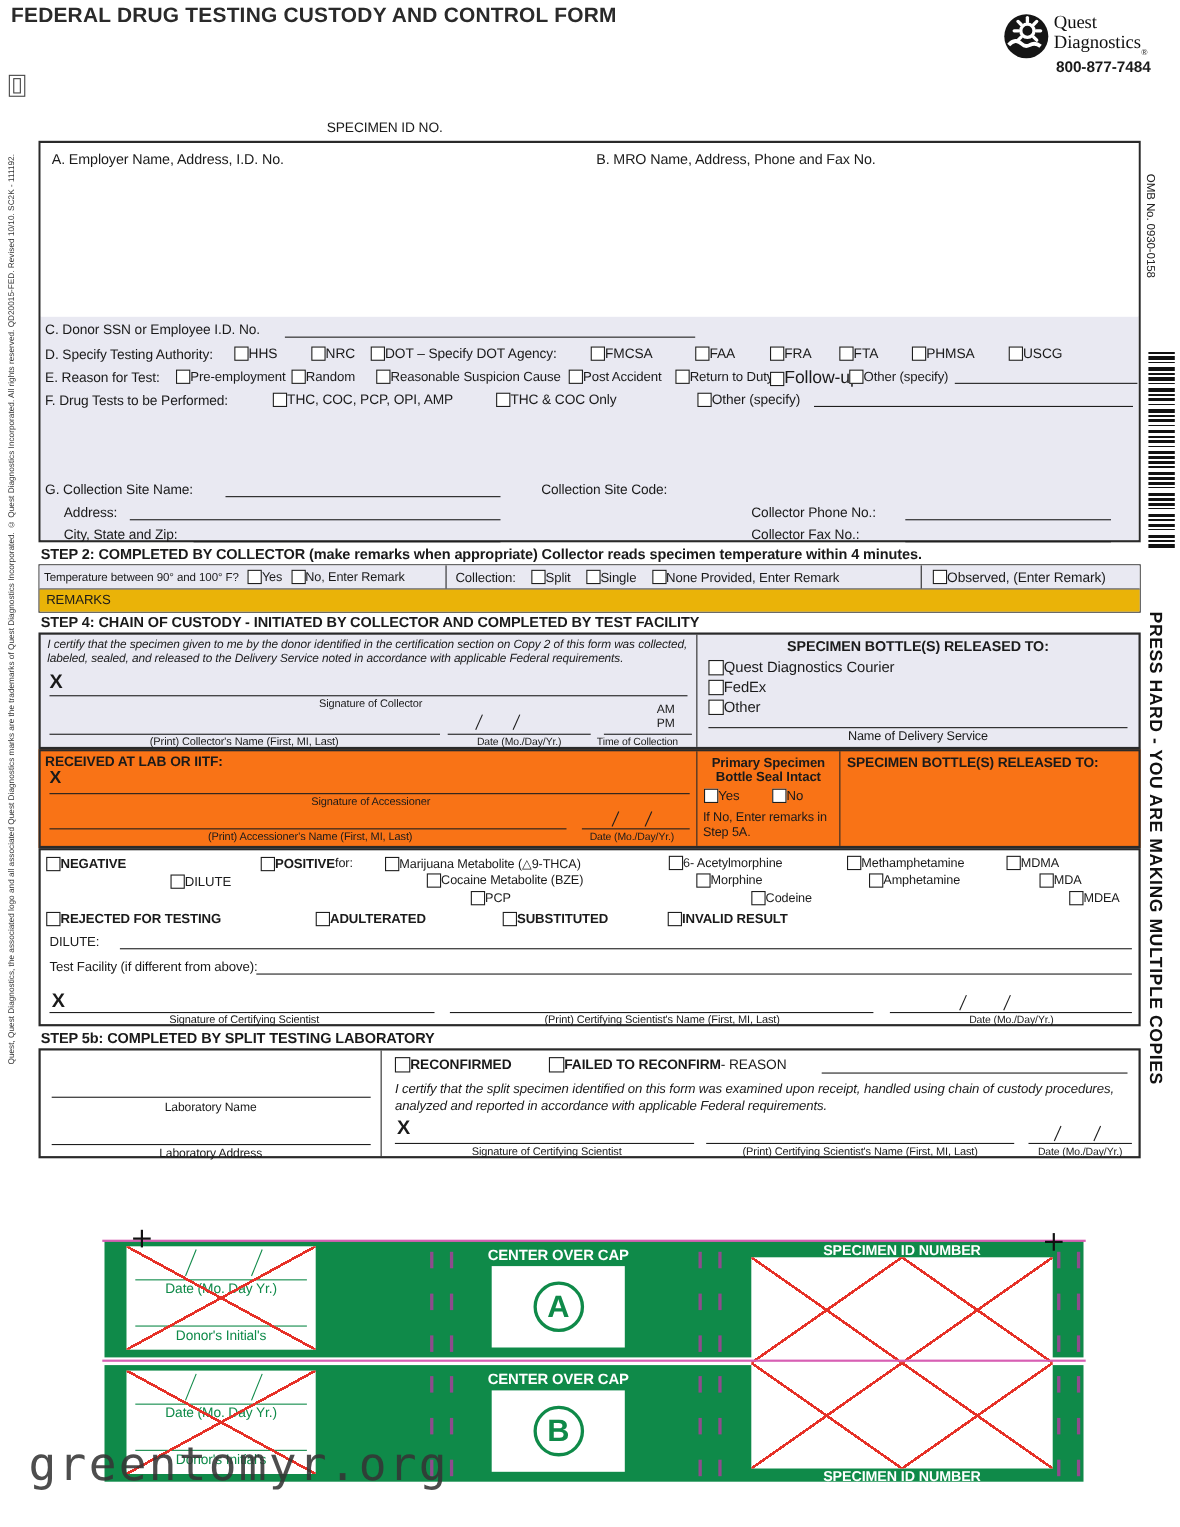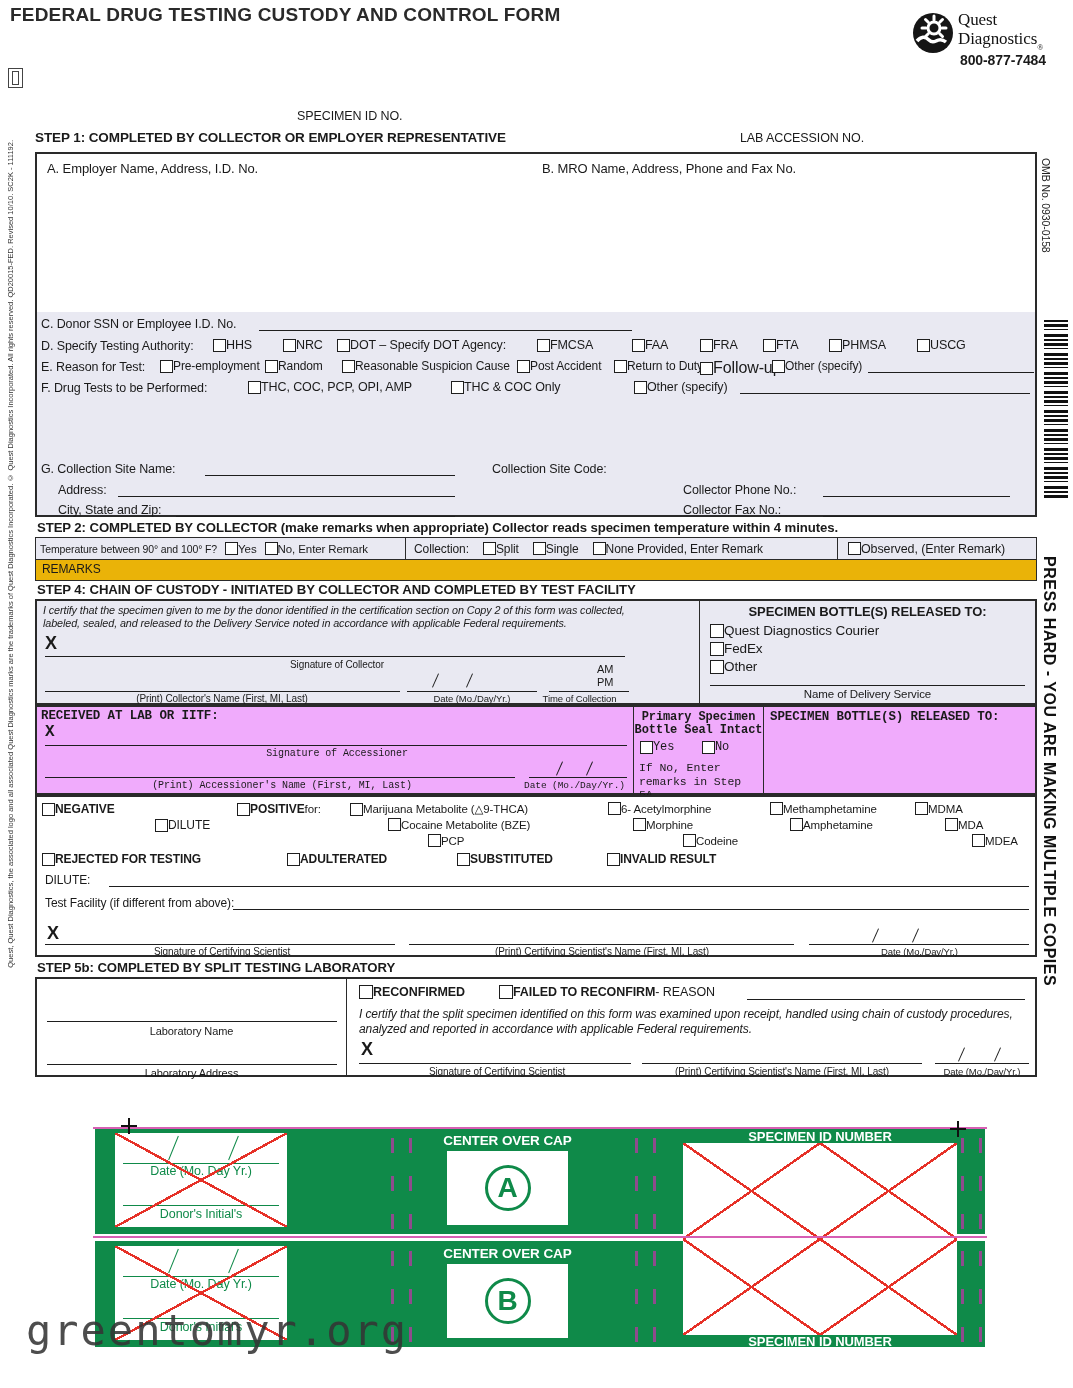--- a/index.html
+++ b/index.html
@@ -40,24 +40,24 @@
   .ab { height:158px; position:relative; background:#fff; font-size:13px; }
   .cdef { height:203px; position:relative; background:#e9e9f2; font-size:12.5px; }
 
   .bx2-row1 { display:flex; height:22px; border-bottom:1.5px solid #2a2a2a; background:#e9e9f2; align-items:center; }
   .bx2-c1 { width:370px; display:flex; align-items:center; gap:8px; padding:0 4px; border-right:1.5px solid #2a2a2a; height:100%; }
   .bx2-c2 { width:432px; display:flex; align-items:center; gap:14px; padding:0 8px; border-right:1.5px solid #2a2a2a; height:100%; }
   .bx2-c3 { flex:1; display:flex; align-items:center; gap:5px; padding:0 10px; height:100%; }
   .bx2-row2 { height:20px; background:#eab308; font-size:12px; padding:2px 6px; }
 
   .bx4 { display:flex; height:106px; background:#e9e9f2; }
-  .bx4-left { width:663px; position:relative; border-right:1.5px solid #2a2a2a; }
+  .bx4-left { width:597px; position:relative; border-right:1.5px solid #2a2a2a; }
   .bx4-right { flex:1; position:relative; }
 
-  .bxr { display:flex; height:90px; background:#f0abfc;font-family:Liberation Mono, monospace; }
+  .bxr { display:flex; height:90px; background:#f97316; }
   .bxr-left { width:597px; position:relative; border-right:1.5px solid #2a2a2a; }
   .bxr-mid { width:130px; position:relative; border-right:1.5px solid #2a2a2a; }
   .bxr-right { flex:1; position:relative; }
 
   .bx5a { height:162px; position:relative; background:#fff; font-size:11.5px; }
   .bx5b { display:flex; height:100px; background:#fff; }
   .bx5b-left { width:310px; position:relative; border-right:1.5px solid #2a2a2a; }
   .bx5b-right { flex:1; position:relative; }
 
   
@@ -128,24 +128,20 @@
   <div class="copyicon">
       <div></div>
     </div>
 
   <div class="main">
 
     <div class="r-spec">
       <span class="pos lab" style="left:262px;top:3px">SPECIMEN ID NO.</span>
     </div>
 
-    <div class="r-step1">
-      <span class="pos b" style="left:0;top:2px;font-size:13.5px">STEP 1: COMPLETED BY COLLECTOR OR EMPLOYER REPRESENTATIVE</span>
-      <span class="pos lab" style="left:705px;top:3px">LAB ACCESSION NO.</span>
-    </div>
 
     <div class="bx">
       <div class="ab">
         <span class="pos" style="left:10px;top:7px">A. Employer Name, Address, I.D. No.</span>
         <span class="pos" style="left:505px;top:7px">B. MRO Name, Address, Phone and Fax No.</span>
       </div>
       <div class="cdef">
 
         <div class="pos" style="left:4px;top:5px">C. Donor SSN or Employee I.D. No.</div>
         <div class="wline" style="left:222px;width:373px;top:18px"></div>

